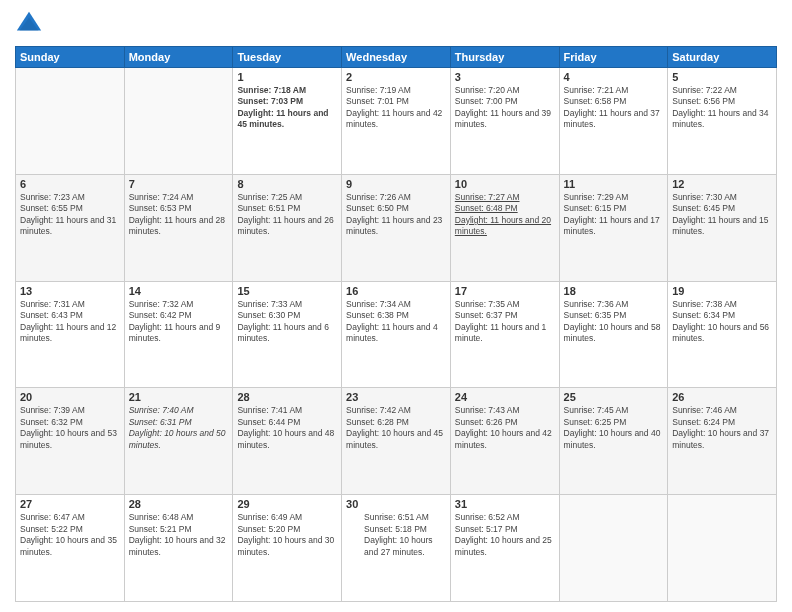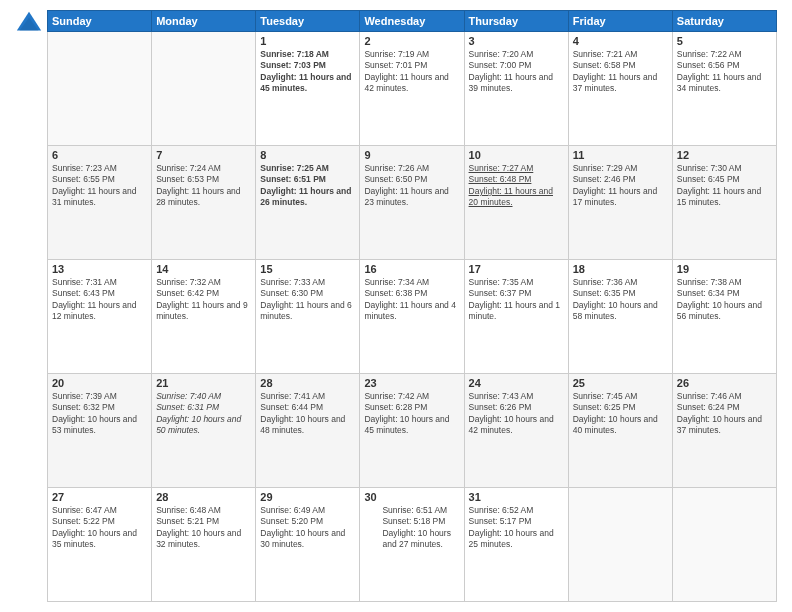--- a/index.html
+++ b/index.html
@@ -8,21 +8,21 @@
       height: 612px;
       font-family: Arial, sans-serif;
       background: #fff;
       overflow: hidden;
     }
     .page {
       width: 792px;
       height: 612px;
       padding: 10px 15px;
       display: flex;
-      flex-direction: row;
+      flex-direction: column;
     }
     .header {
       display: flex;
       justify-content: space-between;
       align-items: flex-start;
       margin-bottom: 8px;
     }
     .logo {
       display: flex;
       align-items: center;
@@ -182,40 +182,40 @@
 Daylight: 11 hours and 31 minutes.</div>
           </td>
           <td>
             <span class="day-num">7</span>
             <div class="day-info" style="white-space: pre-line;">Sunrise: 7:24 AM
 Sunset: 6:53 PM
 Daylight: 11 hours and 28 minutes.</div>
           </td>
           <td>
             <span class="day-num">8</span>
-            <div class="day-info" style="white-space: pre-line; font-weight: bold;">Sunrise: 7:25 AM
+            <div class="day-info" style="white-space: pre-line;">Sunrise: 7:25 AM
 Sunset: 6:51 PM
 Daylight: 11 hours and 26 minutes.</div>
           </td>
           <td>
             <span class="day-num">9</span>
             <div class="day-info" style="white-space: pre-line;">Sunrise: 7:26 AM
 Sunset: 6:50 PM
 Daylight: 11 hours and 23 minutes.</div>
           </td>
           <td>
             <span class="day-num">10</span>
             <div class="day-info" style="white-space: pre-line; text-decoration: underline;">Sunrise: 7:27 AM
 Sunset: 6:48 PM
 Daylight: 11 hours and 20 minutes.</div>
           </td>
           <td>
             <span class="day-num">11</span>
             <div class="day-info" style="white-space: pre-line;">Sunrise: 7:29 AM
-Sunset: 2:46 PM
+Sunset: 6:15 PM
 Daylight: 11 hours and 17 minutes.</div>
           </td>
           <td>
             <span class="day-num">12</span>
             <div class="day-info" style="white-space: pre-line;">Sunrise: 7:30 AM
 Sunset: 6:45 PM
 Daylight: 11 hours and 15 minutes.</div>
           </td>
         </tr>
         <tr>

